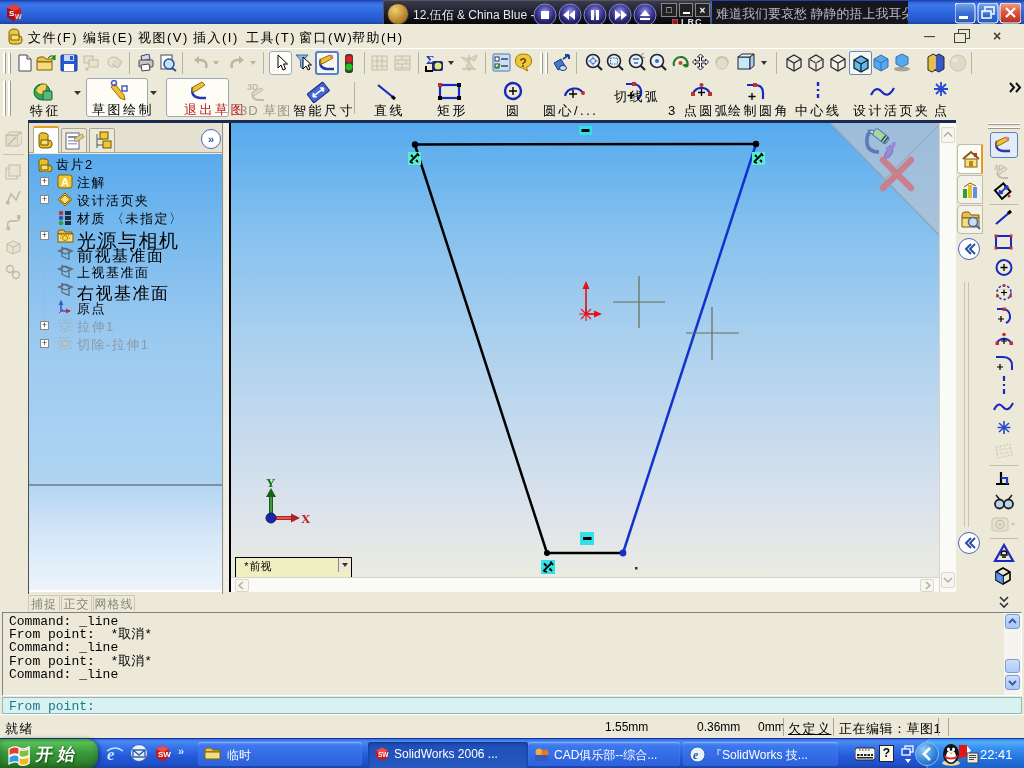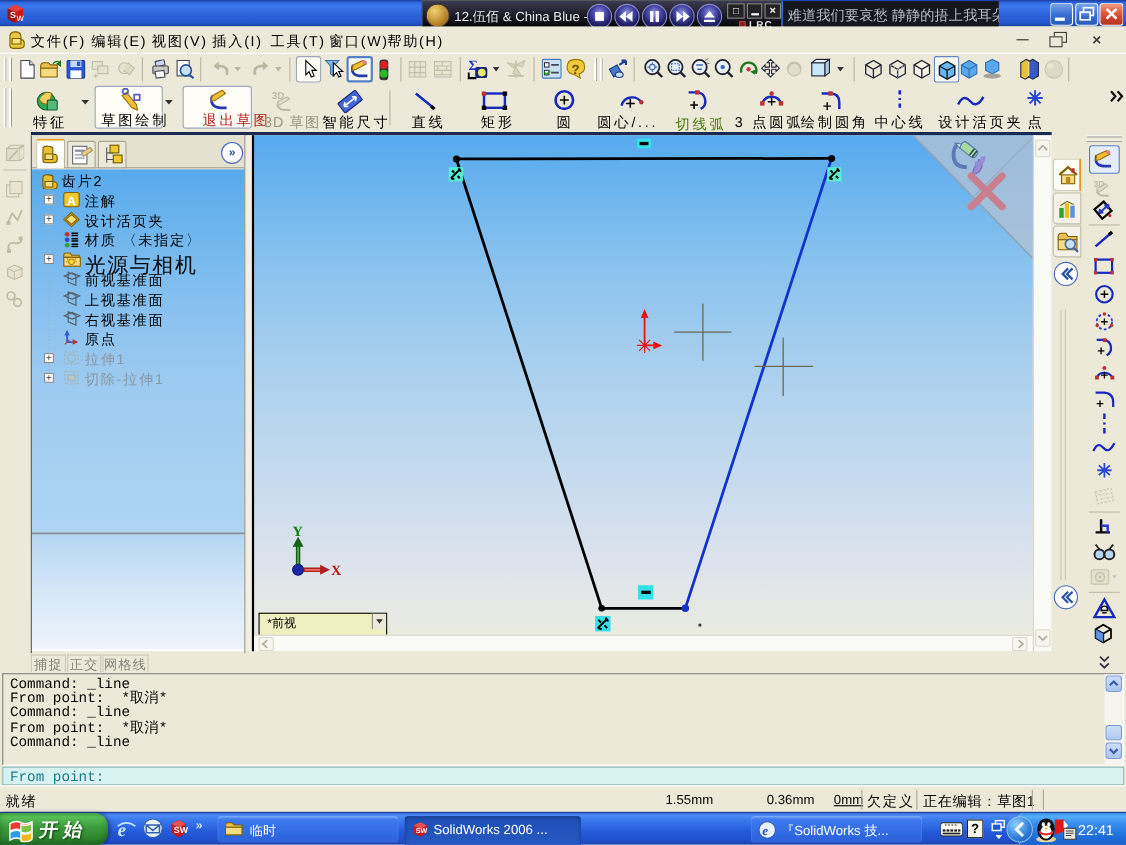--- a/index.html
+++ b/index.html
@@ -479,21 +479,21 @@
         </svg>
       </div>
       <div class="abs cjk" style="left:543px;top:26px;color:#000">圆心/...</div>
       <div class="abs" style="left:623px;top:4px">
         <svg width="24" height="22">
           <path d="M3 4 l8 0 M11 4 a8 8 0 0 1 3 15" fill="none" stroke="#1828C0" stroke-width="2.2"></path>
           <rect x="9" y="2" width="4" height="4" fill="#C03030"></rect>
           <path d="M8 12 l0 7 M4.5 15.5 l7 0" stroke="#000" stroke-width="1.4"></path>
         </svg>
       </div>
-      <div class="abs cjk" style="left:614px;top:28px;color:#4d7c0f">切线弧</div>
+      <div class="abs cjk" style="left:614px;top:12px;color:#000000">切线弧</div>
       <div class="abs" style="left:689px;top:4px">
         <svg width="26" height="22">
           <path d="M4 14 a9 9 0 0 1 17 0" fill="none" stroke="#1828C0" stroke-width="2.2"></path>
           <rect x="2" y="12" width="4" height="4" fill="#C03030"></rect>
           <rect x="19" y="12" width="4" height="4" fill="#C03030"></rect>
           <circle cx="12.5" cy="5" r="2" fill="#C03030"></circle>
           <path d="M12.5 9 l0 7 M9 12.5 l7 0" stroke="#000" stroke-width="1.3"></path>
         </svg>
       </div>
       <div class="abs cjk" style="left:668px;top:26px;color:#000">3 点圆弧</div>
@@ -650,35 +650,35 @@
           <path d="M8 6.5 l0 -1 M5 8 l-1 -1 M11 8 l1 -1 M4.5 10 l-1.5 0 M11.5 10 l1.5 0" stroke="#C08000"></path>
         </svg>
       </div>
       <div class="abs" style="left:48px;top:74px;color:#000;white-space:nowrap;font-size:19px;letter-spacing:1.5px">光源与相机</div>
       <div class="abs" style="left:28px;top:92px">
         <svg width="17" height="15">
           <path d="M5 1.5 L12 4.5 12 13.5 5 10.5 z" fill="none" stroke="#55606E" stroke-width="1.1"></path>
           <path d="M1.5 5 L8.5 2 15.5 5 8.5 8 z" fill="none" stroke="#55606E" stroke-width="1.1"></path>
         </svg>
       </div>
-      <div class="abs" style="left:48px;top:92px;color:#000;white-space:nowrap;font-size:13px;letter-spacing:1.5px">前视基准面</div>
+      <div class="abs" style="left:48px;top:92px;color:#000;white-space:nowrap;font-size:16px;letter-spacing:1.5px">前视基准面</div>
       <div class="abs" style="left:28px;top:110px">
         <svg width="17" height="15">
           <path d="M5 1.5 L12 4.5 12 13.5 5 10.5 z" fill="none" stroke="#55606E" stroke-width="1.1"></path>
           <path d="M1.5 5 L8.5 2 15.5 5 8.5 8 z" fill="none" stroke="#55606E" stroke-width="1.1"></path>
         </svg>
       </div>
       <div class="abs" style="left:48px;top:110px;color:#000;white-space:nowrap;font-size:13px;letter-spacing:1.5px">上视基准面</div>
       <div class="abs" style="left:28px;top:128px">
         <svg width="17" height="15">
           <path d="M5 1.5 L12 4.5 12 13.5 5 10.5 z" fill="none" stroke="#55606E" stroke-width="1.1"></path>
           <path d="M1.5 5 L8.5 2 15.5 5 8.5 8 z" fill="none" stroke="#55606E" stroke-width="1.1"></path>
         </svg>
       </div>
-      <div class="abs" style="left:48px;top:128px;color:#000;white-space:nowrap;font-size:13px;letter-spacing:1.5px">右视基准面</div>
+      <div class="abs" style="left:48px;top:128px;color:#000;white-space:nowrap;font-size:17px;letter-spacing:1.5px">右视基准面</div>
       <div class="abs" style="left:28px;top:146px">
         <svg width="15" height="15">
           <path d="M4 1 l0 10 M4 11 l9 0" stroke="#3858D8" stroke-width="1.6" fill="none"></path>
           <path d="M4 0 l-2.5 5 5 0 z" fill="#3858D8"></path>
           <path d="M14 11 l-5 -2.5 0 5 z" fill="#C03030"></path>
           <path d="M2 13 l4 -4" stroke="#C03030"></path>
         </svg>
       </div>
       <div class="abs" style="left:48px;top:146px;color:#000;white-space:nowrap;font-size:13px;letter-spacing:1.5px">原点</div>
       <div class="abs" style="left:11px;top:167px;width:9px;height:9px;background:#fff;border:1px solid #888;font-size:9px;line-height:7px;text-align:center;color:#333">+</div>
@@ -778,21 +778,21 @@
       <line x1="40" y1="393" x2="40" y2="373" stroke="#58A858" stroke-width="1.5"></line>
       <path d="M40 365 l-5 9 10 0 z" fill="#156015"></path>
       <circle cx="40" cy="395" r="5" fill="#1828A8" stroke="#101870"></circle>
       <line x1="45" y1="395" x2="62" y2="395" stroke="#B02020" stroke-width="4"></line>
       <line x1="46" y1="395" x2="61" y2="395" stroke="#E87060" stroke-width="1.5"></line>
       <path d="M69 395 l-9 -4.5 0 9 z" fill="#B02020"></path>
       <text x="70" y="400" font-size="13" fill="#C01818" font-weight="bold" font-family="Liberation Serif">X</text>
     </g>
   </svg>
 
-  <div class="abs" style="left:4px;top:434px;width:117px;height:26px;background:#EFEFC2;border:1px solid #000;font-size:11px;">
+  <div class="abs" style="left:4px;top:434px;width:117px;height:26px;background:#EFEFC2;border:1px solid #000;font-size:11px;font-family:Liberation Mono, monospace;">
     <span style="position:absolute;left:7px;top:1px;">*前视</span>
     <div class="abs" style="right:0;top:0;width:13px;height:14px;background:#ECE9D8;border-left:1px solid #888;">
       <svg width="12" height="13">
           <path d="M3 5 l3 4 3 -4 z" fill="#333"></path>
         </svg>
     </div>
   </div>
 
   <div class="abs" style="left:0;top:454px;width:708px;height:15px;background:#FAFAF6;border-top:1px solid #D8D4C4;">
     <div class="abs" style="left:4px;top:1px;width:14px;height:13px;background:#F6F5F0;border:1px solid #DCD8C8;border-radius:2px;">
@@ -1033,23 +1033,23 @@
 </div>
 
 <div class="abs" id="cmdinput" style="left:2px;top:697px;width:1020px;height:17px;background:#D8F2F2;border:1px solid #90B8B8;font-family:'Liberation Mono',monospace;font-size:13px;color:#1A7A8A;">
   <div style="padding:1px 0 0 6px;">From point:</div>
 </div>
 
 <div class="abs" id="status" style="left:0;top:714px;width:1024px;height:24px;background:#ECE9D8;border-top:1px solid #fff;font-size:12px;color:#000;">
   <div class="abs cjk2" style="left:5px;top:5px;">就绪</div>
   <div class="abs" style="left:605px;top:5px;">1.55mm</div>
   <div class="abs" style="left:697px;top:5px;">0.36mm</div>
-  <div class="abs" style="left:758px;top:5px;text-decoration:underline;">0mm</div>
+  <div class="abs" style="left:758px;top:5px;">0mm</div>
   <div class="sep1" style="left:783px;top:3px;height:18px;"></div>
-  <div class="abs cjk2" style="left:788px;top:5px;">欠定义</div>
+  <div class="abs cjk2" style="left:788px;top:5px;text-decoration:underline;">欠定义</div>
   <div class="sep1" style="left:833px;top:3px;height:18px;"></div>
   <div class="abs cjk2" style="left:839px;top:5px;letter-spacing:0.5px;">正在编辑：草图1</div>
   <div class="sep1" style="left:938px;top:3px;height:18px;"></div>
   <div class="sep1" style="left:948px;top:3px;height:18px;"></div>
 </div>
 
 <div class="abs" id="taskbar" style="left:0;top:738px;width:1024px;height:30px;background:linear-gradient(180deg,#3268DC 0%,#4E8AF4 8%,#3A7AEC 22%,#2459DA 60%,#2050CA 85%,#1A43AE 100%);border-top:1px solid #15339A;">
 
   <div class="abs" style="left:0;top:0;width:98px;height:30px;background:linear-gradient(180deg,#3FA33F 0%,#58BE58 12%,#3B9A3B 45%,#2F852F 80%,#247524 100%);border-radius:0 12px 12px 0;box-shadow:inset 0 -3px 6px rgba(0,40,0,.3), 2px 0 4px rgba(0,0,30,.4);">
     <svg class="abs" style="left:8px;top:3px" width="26" height="24">
@@ -1093,20 +1093,28 @@
       </svg>
     <span class="abs" style="left:29px;top:5px;">临时</span>
   </div>
   <div class="abs" style="left:368px;top:3px;width:160px;height:40px;border-radius:3px;background:linear-gradient(180deg,#1E4FB8 0%,#2456BE 50%,#2C60CC 100%);box-shadow:inset 0 1px 3px #123078;color:#fff;font-size:12px;">
     <svg class="abs" style="left:6px;top:4px" width="16" height="16">
         <polygon points="2,4.5 8,1.5 14,4.5 14,11.5 8,14.5 2,11.5" fill="#C81818"></polygon>
         <polygon points="2,4.5 8,7.5 14,4.5 8,1.5" fill="#E85050"></polygon>
         <text x="4" y="11" font-size="6.5" fill="#fff" font-weight="bold">SW</text>
       </svg>
     <span class="abs" style="left:26px;top:5px;">SolidWorks 2006 ...</span>
+  </div>
+  <div class="abs" style="left:528px;top:3px;width:152px;height:24px;border-radius:3px;background:linear-gradient(180deg,#5B93F5 0%,#3D78EE 15%,#3068E2 70%,#2E62D8 100%);box-shadow:inset 0 1px 1px #88B0F8;color:#fff;font-size:12px;">
+    <svg class="abs" style="left:5px;top:4px" width="17" height="17">
+        <circle cx="6" cy="6" r="3.5" fill="#F0B030"></circle>
+        <circle cx="12" cy="7" r="3.5" fill="#E87820"></circle>
+        <rect x="2" y="9" width="13" height="6" rx="2" fill="#3858C0"></rect>
+      </svg>
+    <span class="abs" style="left:26px;top:5px;">CAD俱乐部--综合...</span>
   </div>
   <div class="abs" style="left:683px;top:3px;width:155px;height:24px;border-radius:3px;background:linear-gradient(180deg,#5B93F5 0%,#3D78EE 15%,#3068E2 70%,#2E62D8 100%);box-shadow:inset 0 1px 1px #88B0F8;color:#fff;font-size:12px;">
     <svg class="abs" style="left:6px;top:4px" width="17" height="17">
         <circle cx="8.5" cy="8.5" r="7.5" fill="#E8F0F8" stroke="#3060B0"></circle>
         <text x="4" y="13" font-size="12" font-weight="bold" fill="#2858B0" font-family="Liberation Serif" font-style="italic">e</text>
       </svg>
     <span class="abs" style="left:27px;top:5px;">『SolidWorks 技...</span>
   </div>
 
   <div class="abs" style="left:925px;top:0;width:99px;height:30px;background:linear-gradient(180deg,#2E8AEC 0%,#55AEF8 10%,#3890F0 30%,#1E6CD8 75%,#1A60C8 100%);border-left:1px solid #9CC8F8;border-radius:6px 0 0 6px;"></div>

